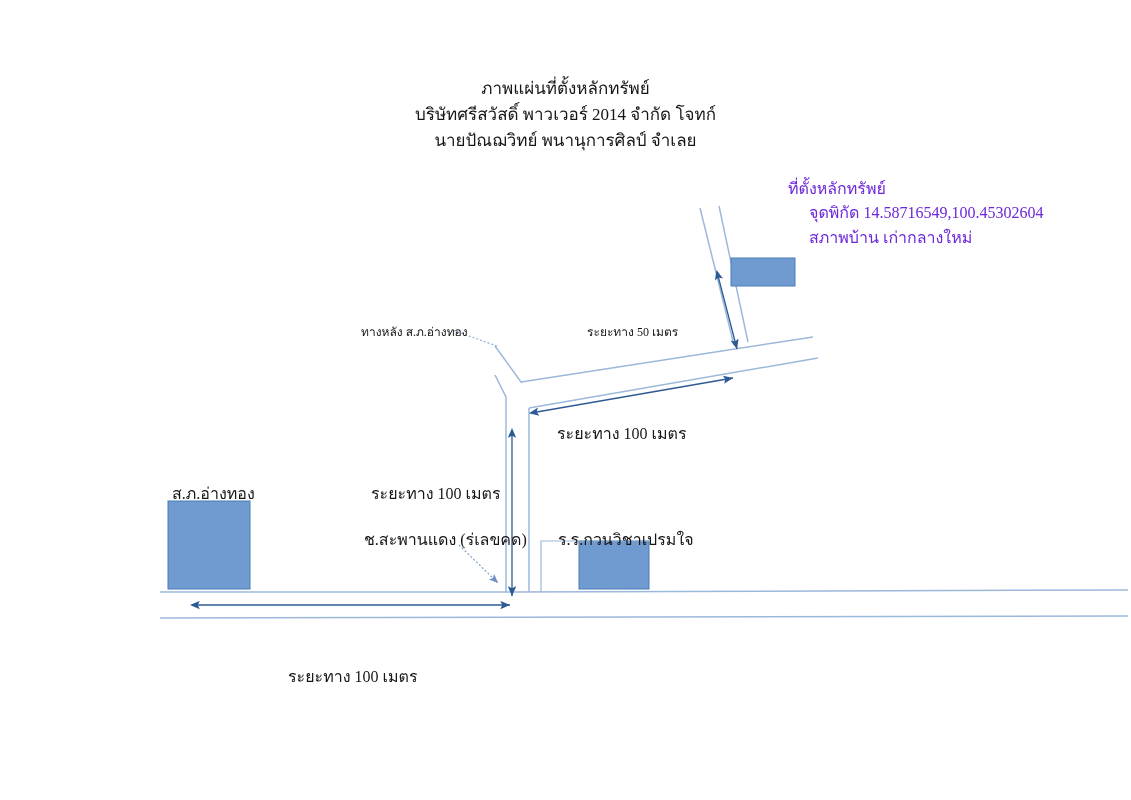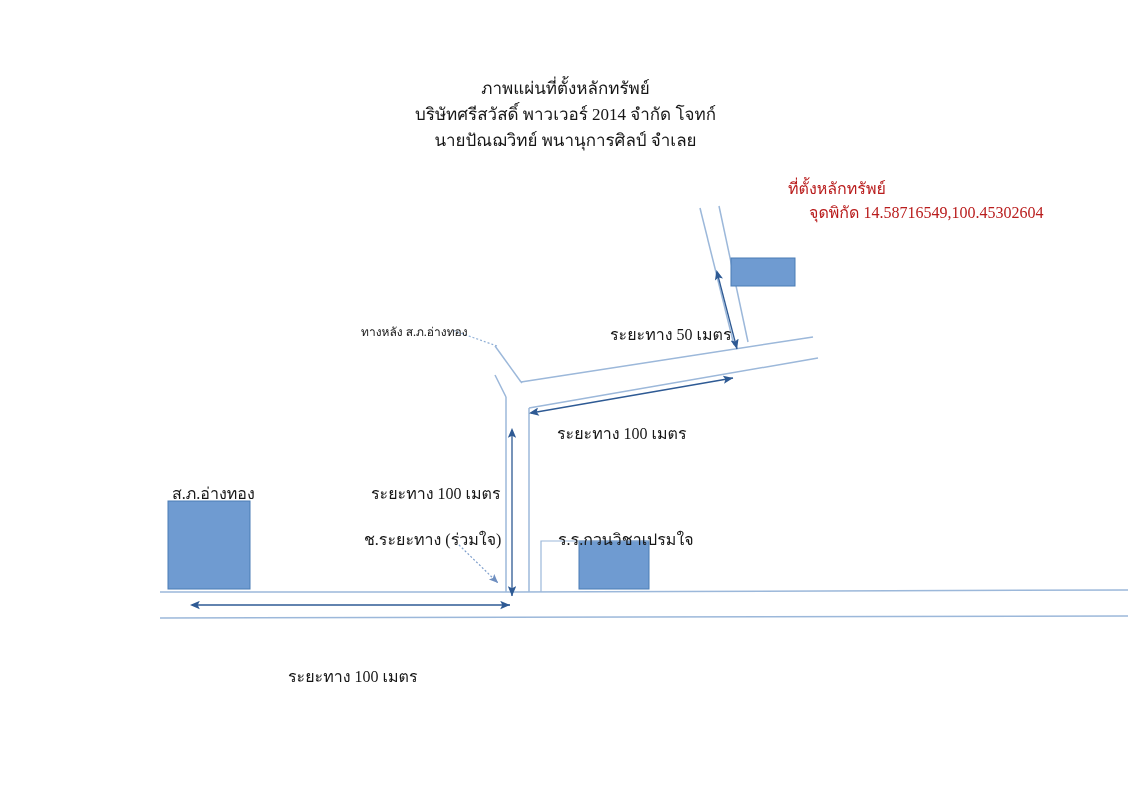--- a/index.html
+++ b/index.html
@@ -44,27 +44,27 @@
     color: #161616;
   }
   .title-line { display: block; white-space: nowrap; }
 
   .info-block {
     position: absolute;
     left: 788px;
     top: 177px;
     font-size: 16px;
     line-height: 1.53;
-    color: #b91c1c;
+    color: #6d28d9;
   }
   .info-line { display: block; white-space: nowrap; }
   .info-line.indented { padding-left: 21px; }
 
   .label-back-road   { left: 361px; top: 324px; font-size: 12px; }
-  .label-dist-50     { left: 610px; top: 324px; font-size: 16px; }
+  .label-dist-50     { left: 587px; top: 324px; font-size: 12px; }
   .label-dist-100-a  { left: 557px; top: 423px; font-size: 16px; }
   .label-dist-100-b  { left: 371px; top: 483px; font-size: 16px; }
   .label-bridge      { left: 364px; top: 529px; font-size: 16px; }
   .label-police      { left: 172px; top: 483px; font-size: 16px; }
   .label-school      { left: 558px; top: 529px; font-size: 16px; }
   .label-dist-100-c  { left: 288px; top: 666px; font-size: 16px; }
 </style>
 </head>
 <body>
 
@@ -140,31 +140,32 @@
 
   <div class="title-block">
     <span class="title-line">ภาพแผ่นที่ตั้งหลักทรัพย์</span>
     <span class="title-line">บริษัทศรีสวัสดิ์ พาวเวอร์ 2014 จำกัด โจทก์</span>
     <span class="title-line">นายปัณฌวิทย์ พนานุการศิลป์ จำเลย</span>
   </div>
 
   <div class="info-block">
     <span class="info-line">ที่ตั้งหลักทรัพย์</span>
     <span class="info-line indented">จุดพิกัด  14.58716549,100.45302604</span>
+    <span class="info-line indented">สภาพบ้าน เก่ากลางใหม่</span>
   </div>
 
   <div class="txt label-back-road">ทางหลัง ส.ภ.อ่างทอง</div>
 
   <div class="txt label-dist-50">ระยะทาง 50 เมตร</div>
 
   <div class="txt label-dist-100-a">ระยะทาง 100 เมตร</div>
 
   <div class="txt label-dist-100-b">ระยะทาง 100 เมตร</div>
 
-  <div class="txt label-bridge">ช.ระยะทาง (ร่วมใจ)</div>
+  <div class="txt label-bridge">ช.สะพานแดง (ร่เลขคด)</div>
 
   <div class="txt label-police">ส.ภ.อ่างทอง</div>
 
   <div class="txt label-school">ร.ร.กวนวิชาเปรมใจ</div>
 
   <div class="txt label-dist-100-c">ระยะทาง 100 เมตร</div>
 
 </div>
 
 </body></html>

